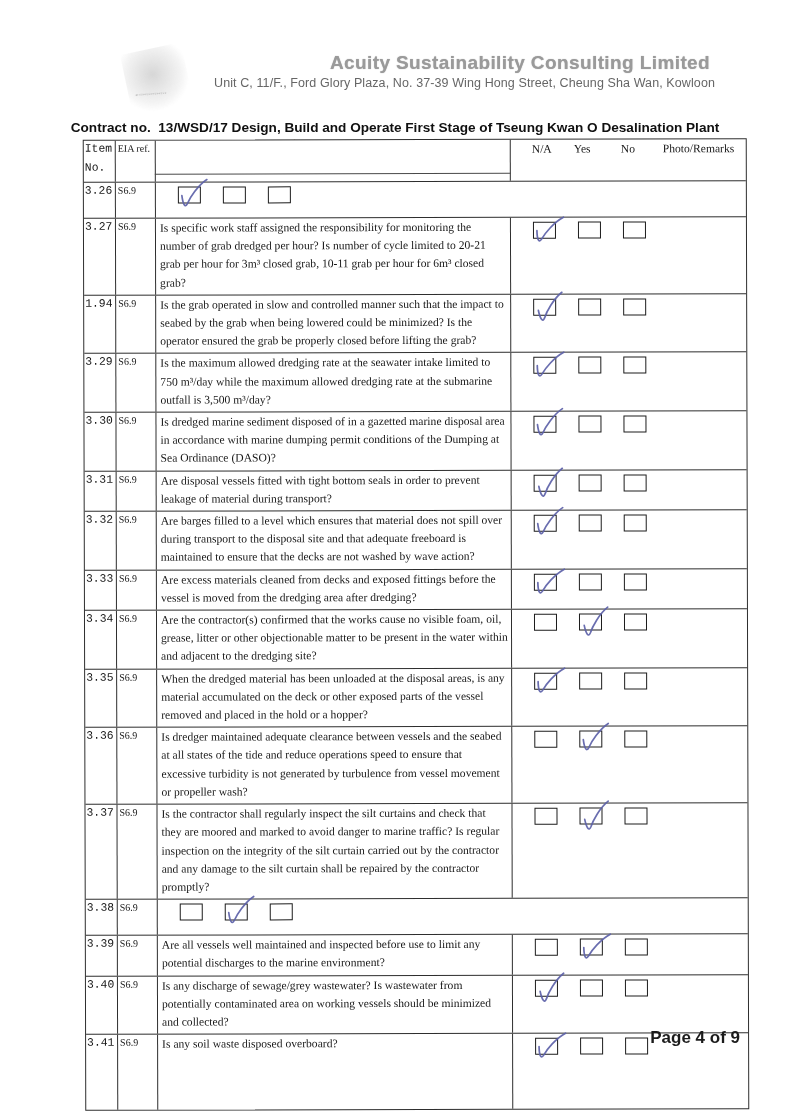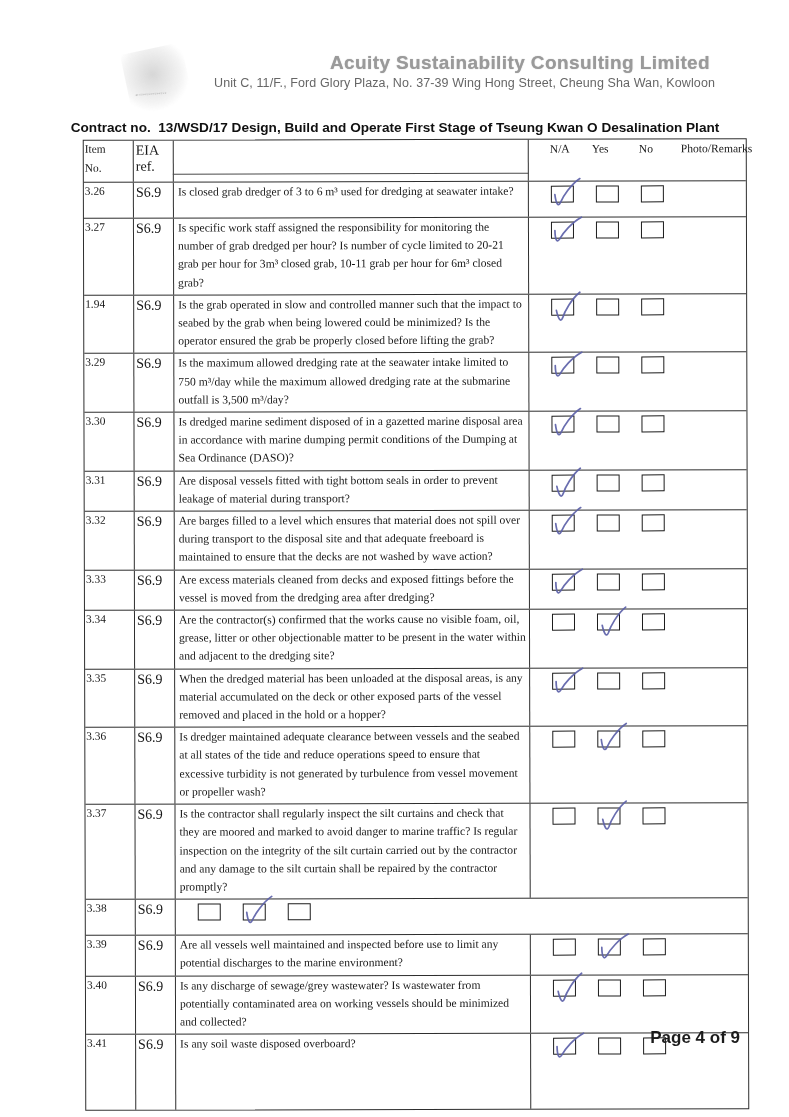--- a/index.html
+++ b/index.html
@@ -29,24 +29,24 @@
              color: #101010; white-space: pre; }
 
   
   .tbl { position: absolute; left: 84px; top: 139px; width: 664px;
          border: 1.6px solid #2e2e2e; transform: rotate(-0.15deg); background: #fff; }
   .trow { display: flex; border-top: 1.5px solid #2e2e2e; min-height: 36px; position: relative; }
   .tbl > .trow:first-child { border-top: none; }
   .tbody { display: contents; }
   .tbody .trow:last-child { min-height: 76px; }
 
-  .c-item { width: 50px; flex: none; border-right: 1.4px solid #2e2e2e;
-            font-size: 11.4px; padding: 2px 0 0 1px; }
+  .c-item { width: 32px; flex: none; border-right: 1.4px solid #2e2e2e;
+            font-size: 11.4px; padding: 2px 0 0 1px; font-family: Liberation Mono, monospace; }
   .c-eia  { width: 40px; flex: none; border-right: 1.4px solid #2e2e2e;
-            font-size: 14px; padding: 2px 0 0 2px; }
+            font-size: 10px; padding: 2px 0 0 2px; }
   .c-q    { width: 355px; flex: none; border-right: 1.4px solid #2e2e2e;
             font-size: 11.6px; line-height: 18.2px; padding: 1px 3px 2px 4px; position: relative; }
   .c-chk  { flex: 1; position: relative; }
 
   
   .thead { height: 41px; }
   .hdr-item { display: flex; flex-direction: column; }
   .hdr-item span { display: block; }
   .hdr-item span + span { margin-top: 7px; }
   .q-hdr::after { content: ""; position: absolute; left: -1px; right: -1px; bottom: 7px;
@@ -96,21 +96,20 @@
       <div class="c-chk">
         <span class="hl hl-na">N/A</span>
         <span class="hl hl-yes">Yes</span>
         <span class="hl hl-no">No</span>
         <span class="hl hl-rem">Photo/Remarks</span>
       </div>
     </div>
     <div class="tbody"><div class="trow">
     <div class="c-item">3.26</div>
     <div class="c-eia">S6.9</div>
-    <div class="c-q">Is closed grab dredger of 3 to 6 m³ used for dredging at seawater intake?</div>
     <div class="c-chk">
       <span class="box box-na checked">
         <svg class="tick" width="36" height="36" viewBox="0 0 36 36">
           <path d="M8 18 C 9 26, 11 31, 13.5 26 C 16 20, 24 8, 33 2"></path>
         </svg>
       </span>
       <span class="box box-yes">
         
       </span>
       <span class="box box-no">

